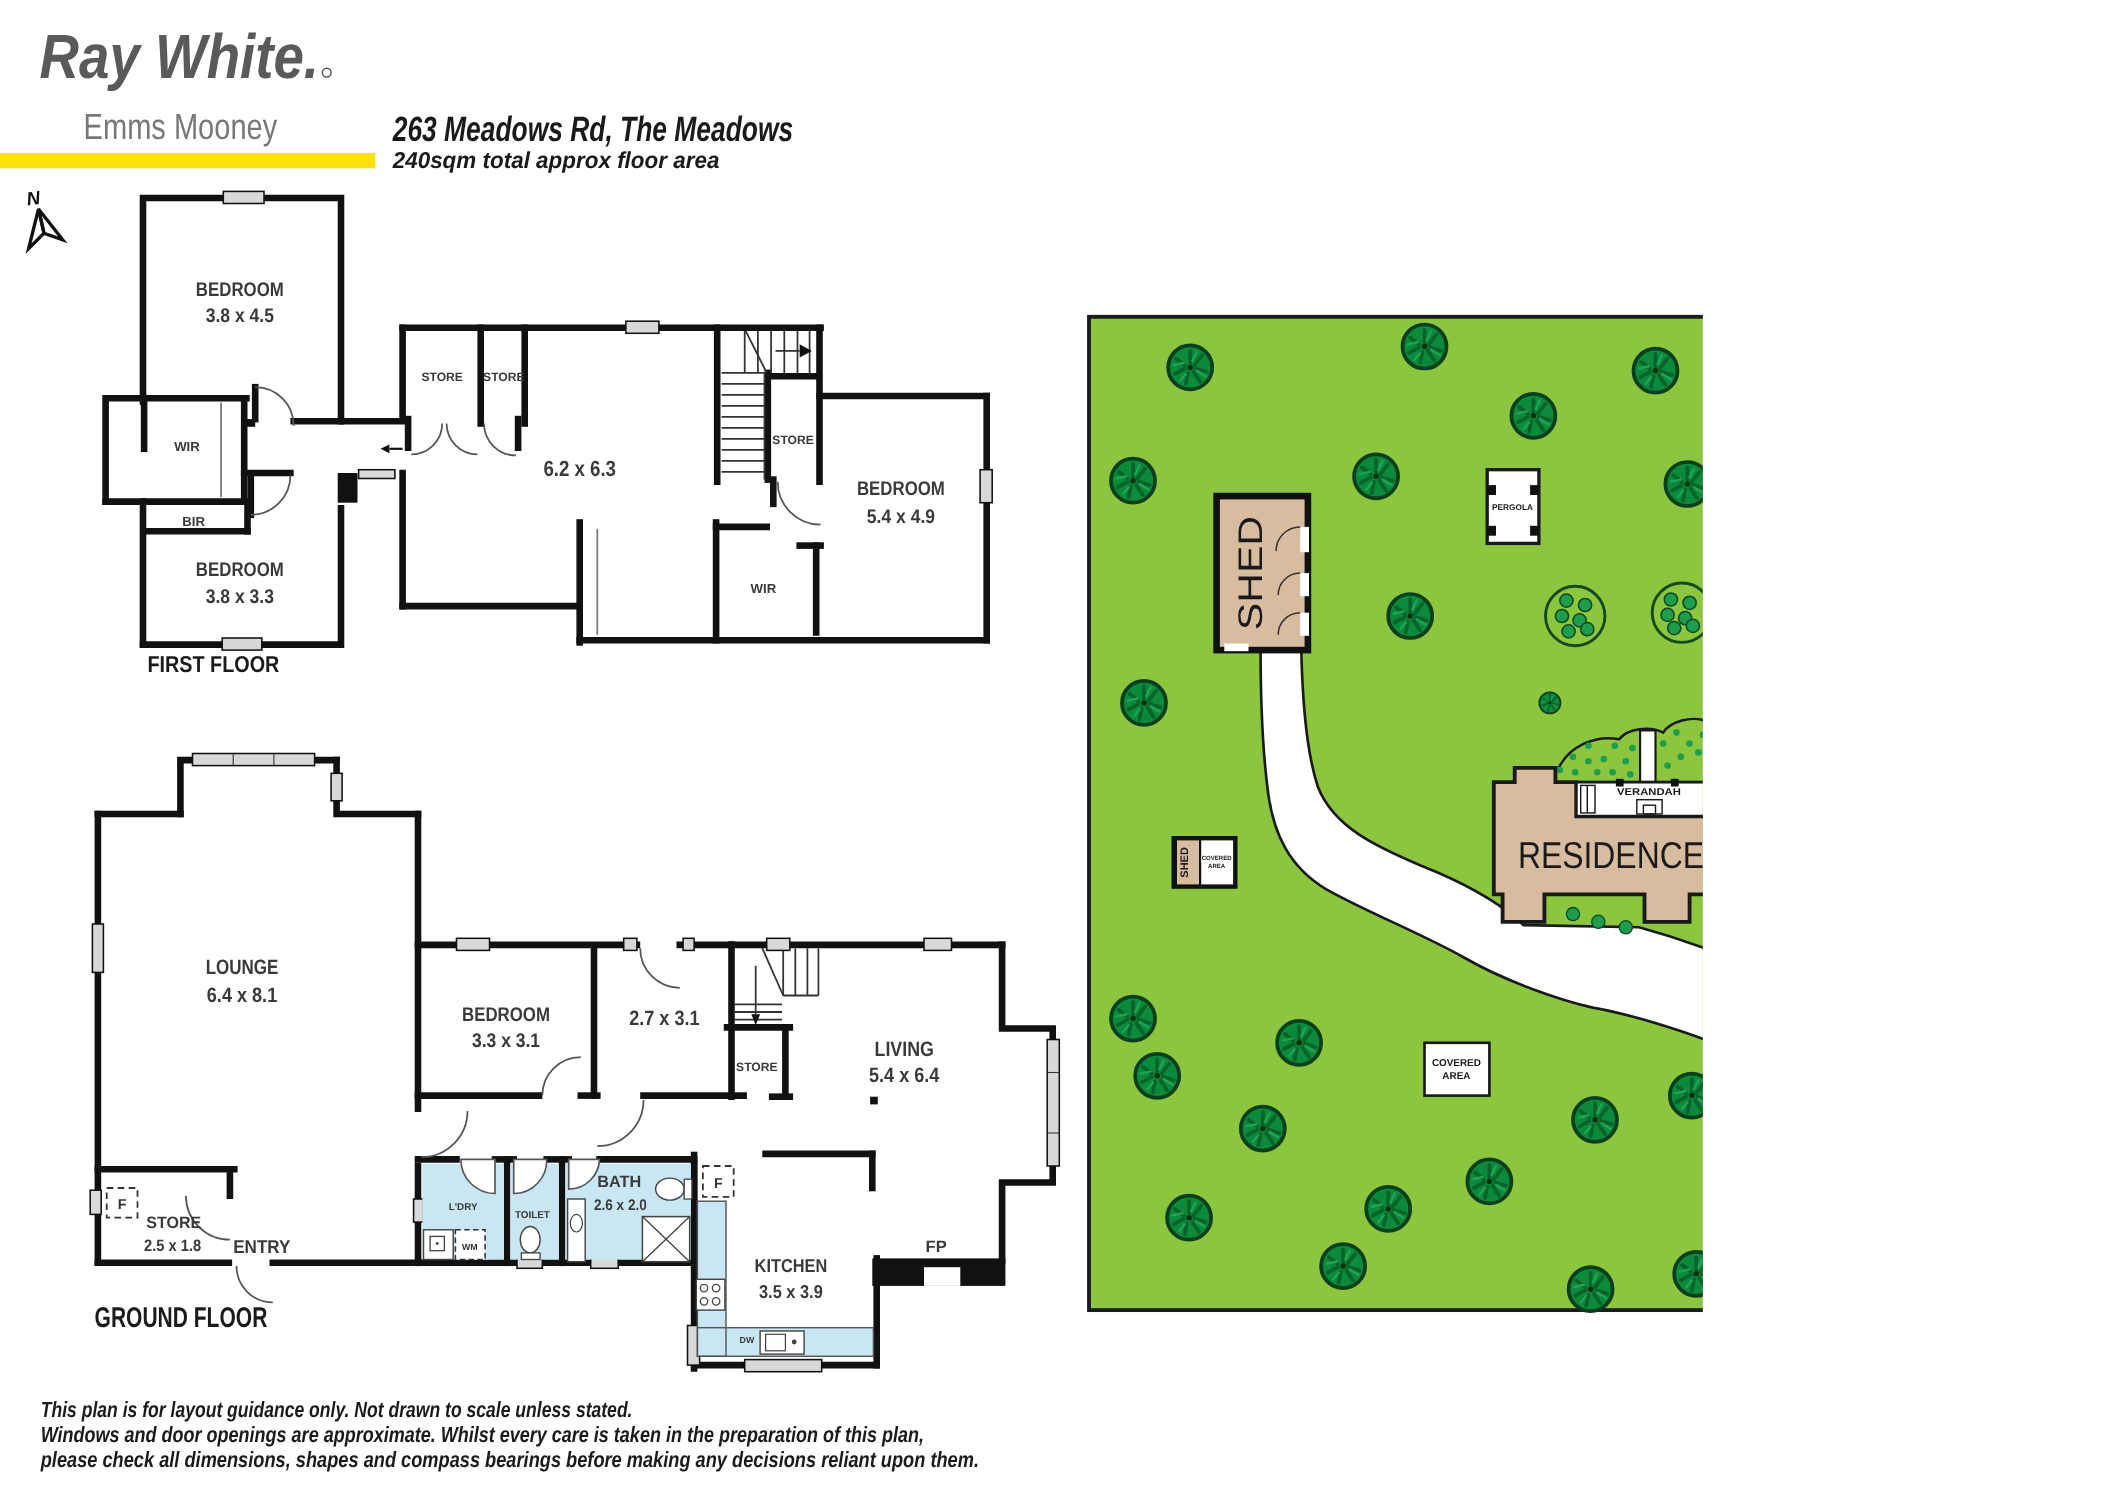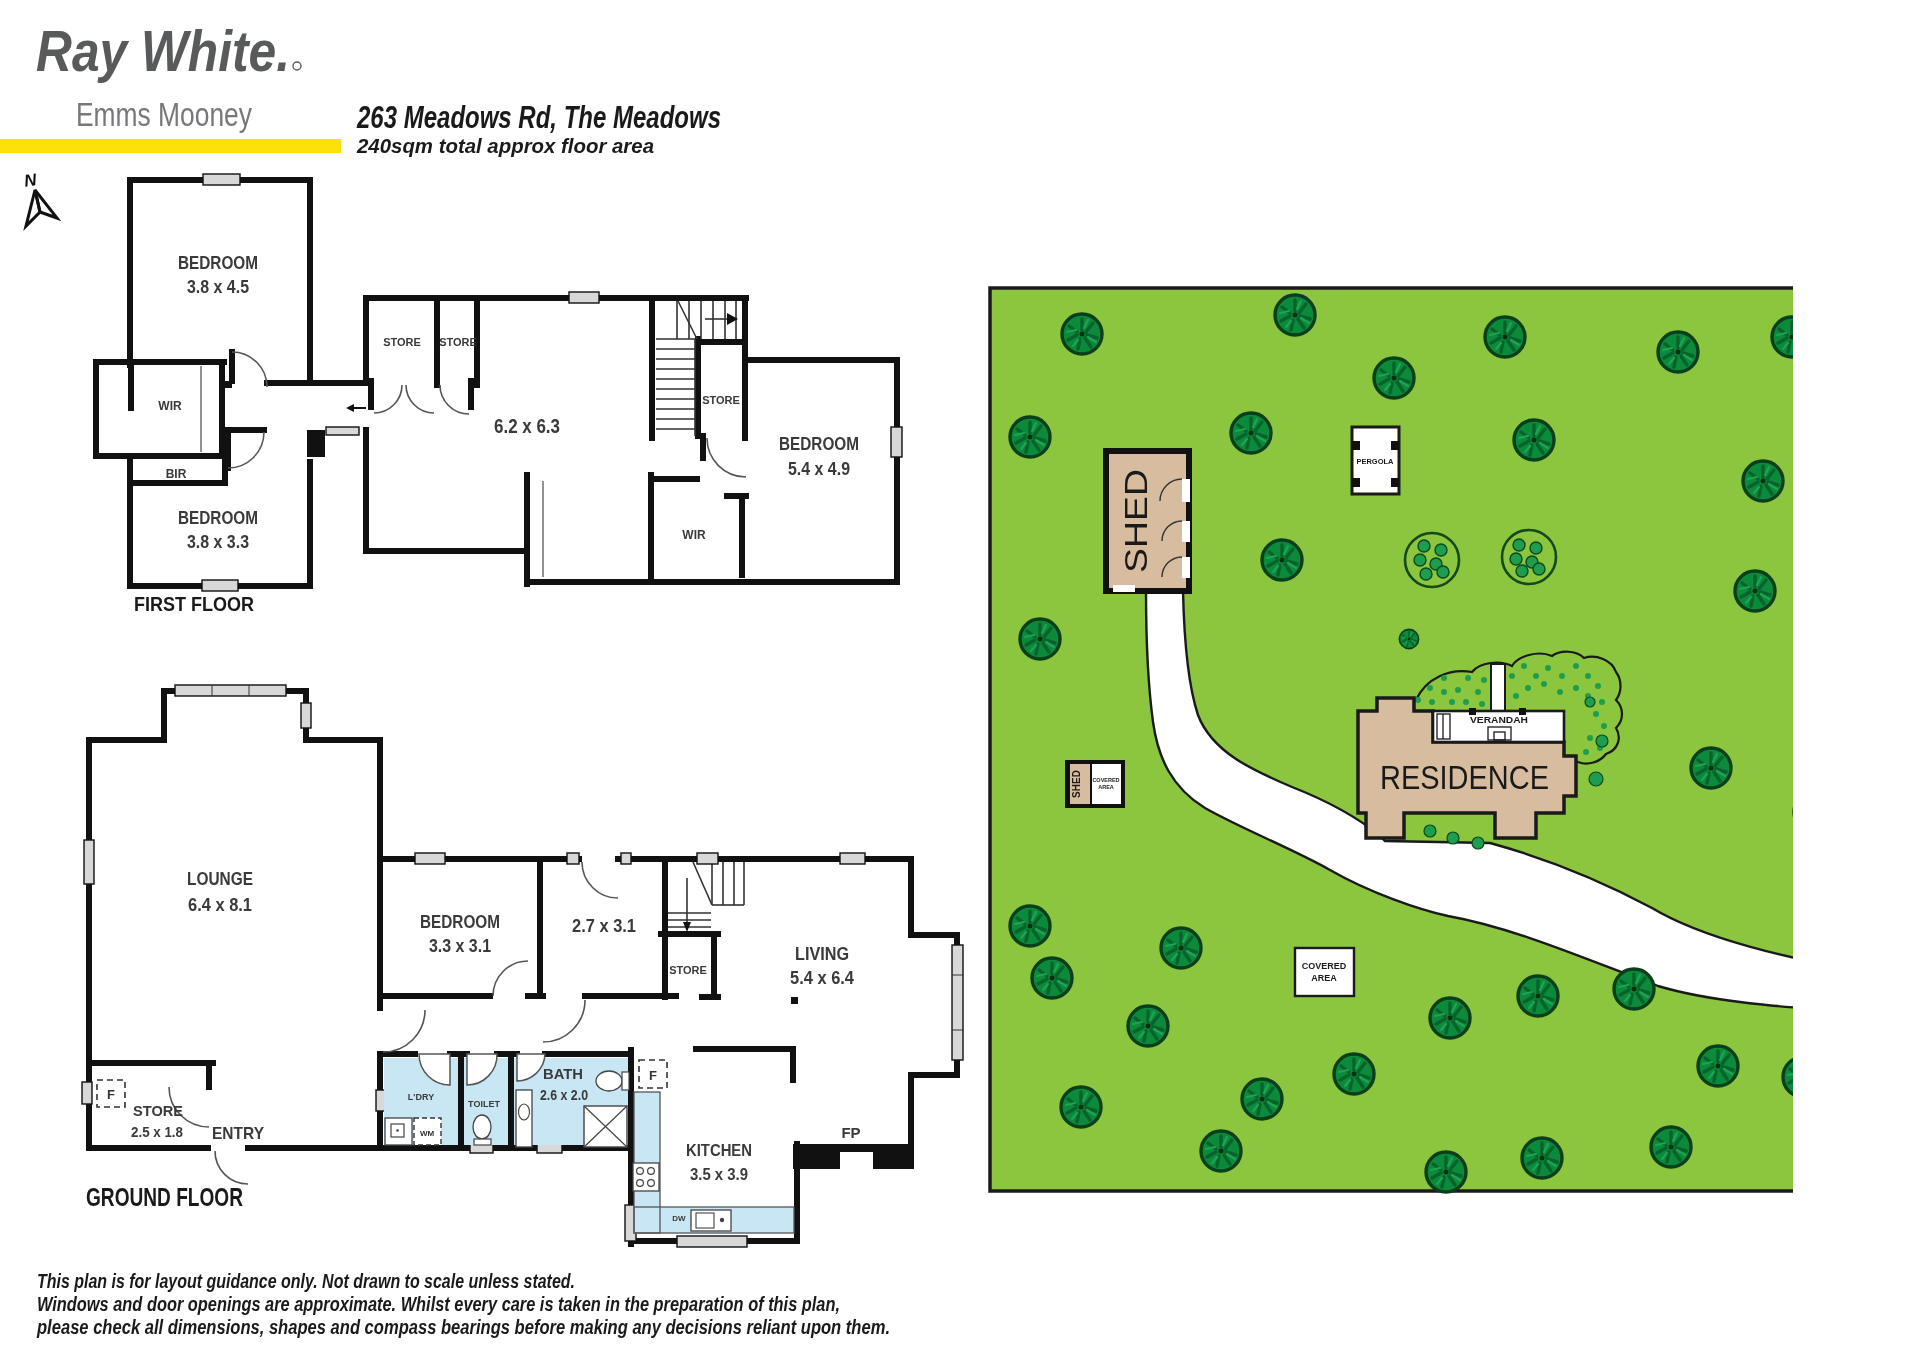--- a/index.html
+++ b/index.html
@@ -1,16 +1,16 @@
 <!DOCTYPE html>
 <html><head>
 <meta charset="utf-8">
 <style>
   html,body{margin:0;padding:0;background:#fff;}
-  #page{position:relative;width:1793px;height:1358px;background:#fff;overflow:hidden;
+  #page{position:relative;width:1548px;height:1358px;background:#fff;overflow:hidden;
         font-family:"Liberation Sans",sans-serif;}
   svg text{font-family:"Liberation Sans",sans-serif;}
 </style>
 </head>
 <body>
 <div id="page">
 <svg width="1920" height="1358" viewBox="0 0 1920 1358" xmlns="http://www.w3.org/2000/svg">
 <defs>
 <g id="tree">
   <circle r="20" fill="#0B8A3B" stroke="#0B3E1A" stroke-width="3.4"></circle>

